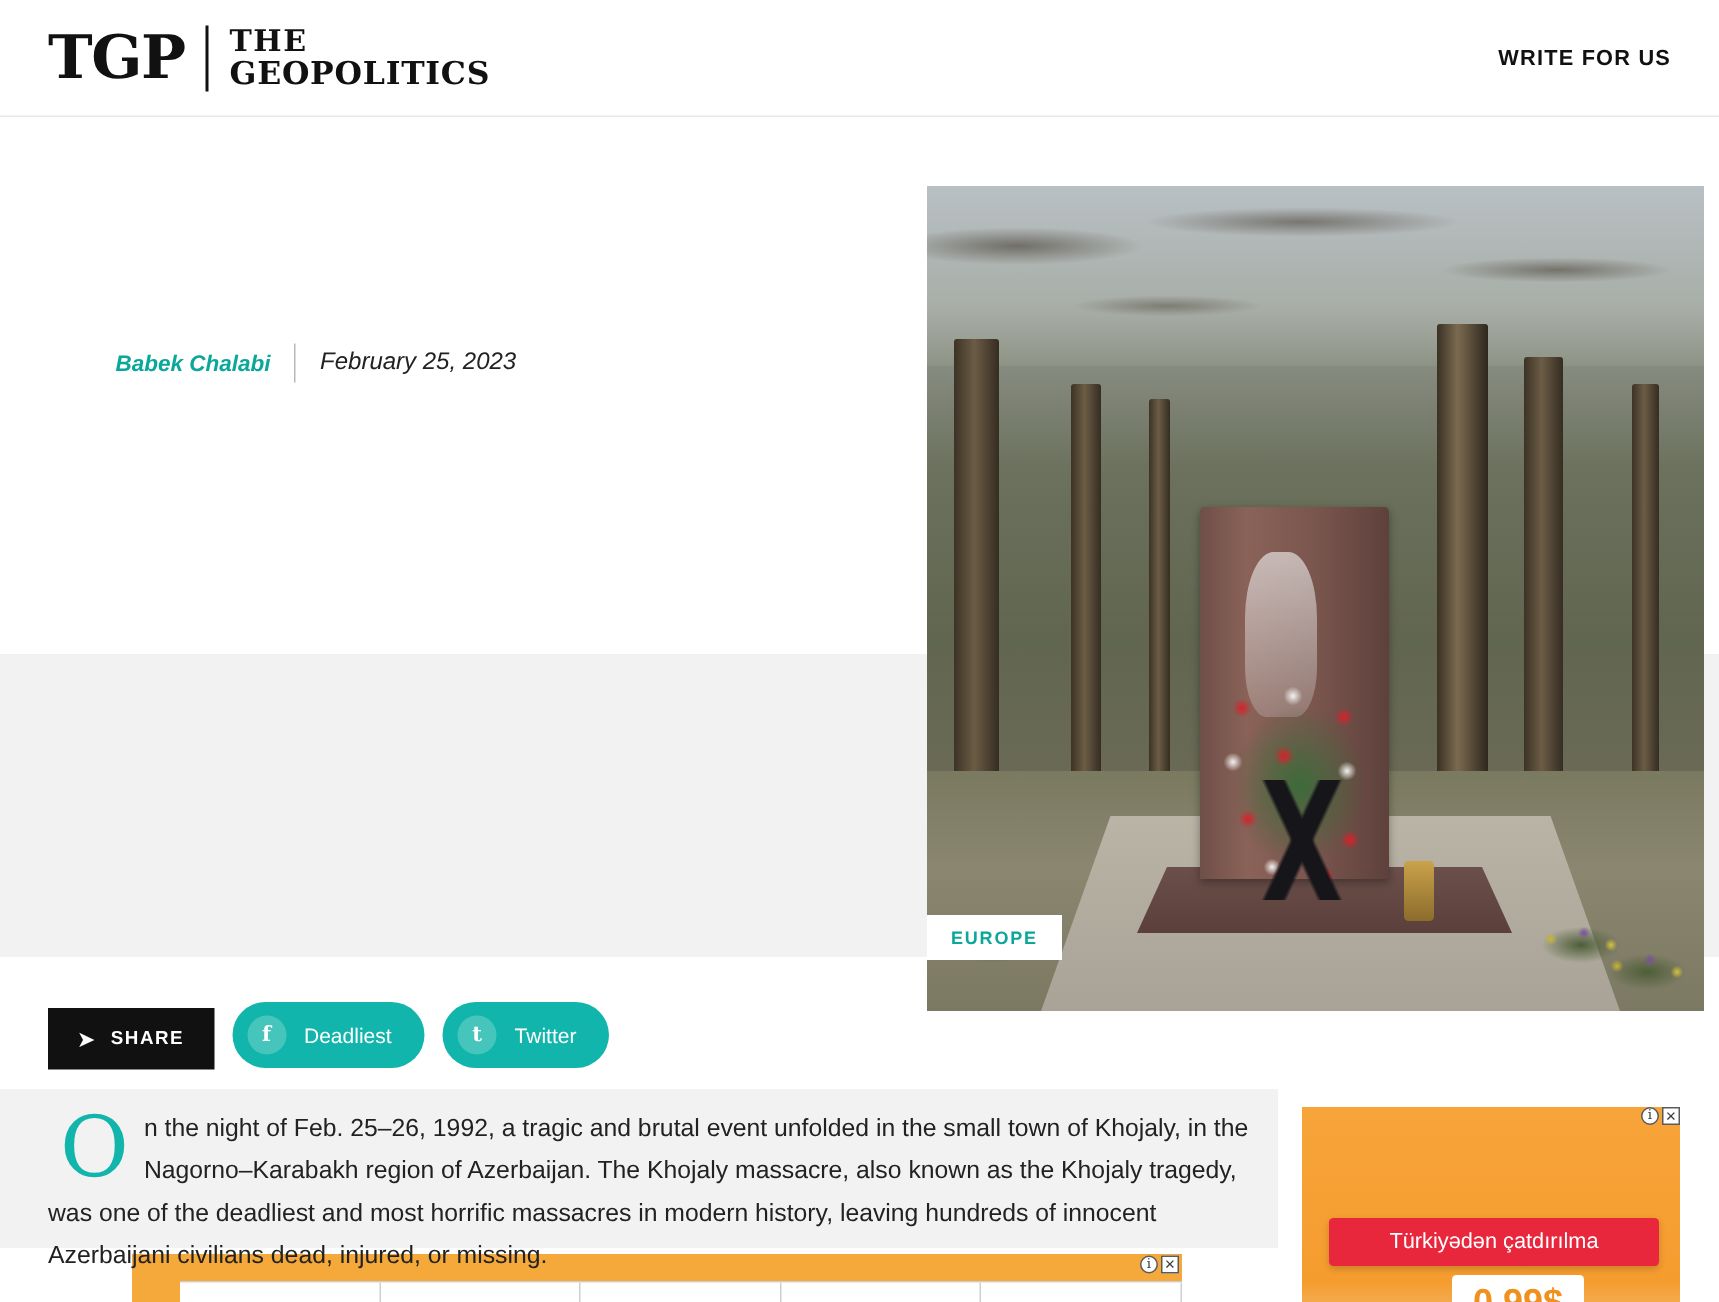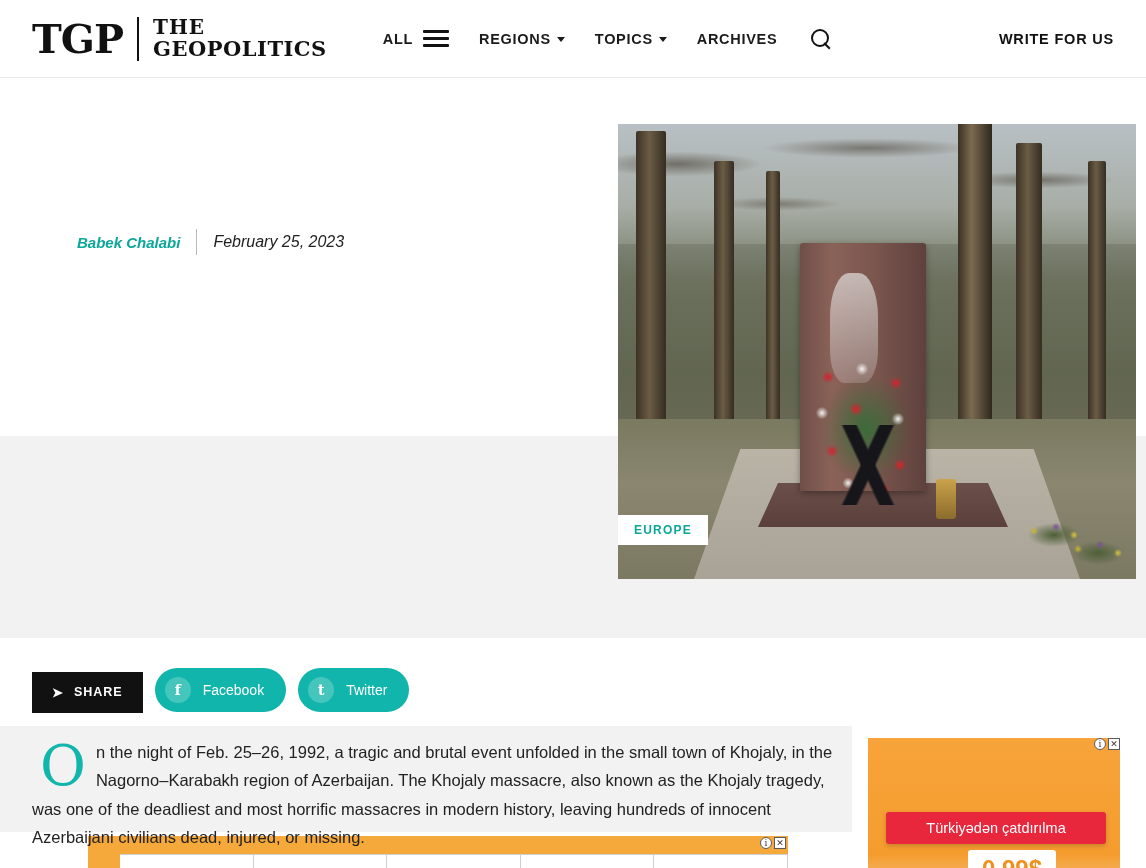--- a/index.html
+++ b/index.html
@@ -186,21 +186,21 @@
     font-size: 43px;
     line-height: 1.12;
     color: #111;
     margin: 26px 0 0 0;
     letter-spacing: -0.5px;
   }
 
   .hero-right {
     position: relative;
     width: 518px;
-    height: 455px;
+    height: 550px;
     flex: 0 0 518px;
     overflow: hidden;
     background: #6c6f5d;
   }
   
   .photo {
     position: absolute;
     inset: 0;
     background:
       linear-gradient(to bottom, rgba(255,255,255,0.10), rgba(0,0,0,0.05) 40%, rgba(0,0,0,0.18)),
@@ -509,42 +509,20 @@
   <div class="header">
     <a class="logo" href="#">
       <span class="logo-mark">TGP</span>
       <span class="logo-divider"></span>
       <span class="logo-words">
         <span class="l1">THE</span>
         <span class="l2">GEOPOLITICS</span>
       </span>
     </a>
 
-    <nav class="nav">
-      <div class="nav-item">
-        <span>ALL</span>
-        <span class="hamburger">
-          <span></span>
-            <span></span>
-            <span></span>
-        </span>
-      </div>
-      <div class="nav-item">
-        <span>REGIONS</span>
-        <span class="caret"></span>
-      </div>
-      <div class="nav-item">
-        <span>TOPICS</span>
-        <span class="caret"></span>
-      </div>
-      <div class="nav-item">
-        <span>ARCHIVES</span>
-      </div>
-      <div class="search-icon"></div>
-    </nav>
 
     <div class="write-for-us">WRITE FOR US</div>
   </div>
 
   <div class="hero">
     <div class="hero-band"></div>
     <div class="hero-inner">
       <div class="hero-left">
         <div class="byline">
           <span class="author">Babek Chalabi</span>
@@ -579,21 +557,21 @@
     </div>
   </div>
 
   <div class="share-row">
     <div class="share-tag">
       <span class="share-glyph">➤</span>
       <span>SHARE</span>
     </div>
     <div class="pill">
       <span class="badge">f</span>
-      <span>Facebook</span>
+      <span>Deadliest</span>
     </div>
     <div class="pill">
       <span class="badge">t</span>
       <span>Twitter</span>
     </div>
   </div>
 
   <div class="content-row">
     <div class="article">
       <div class="band"></div>

